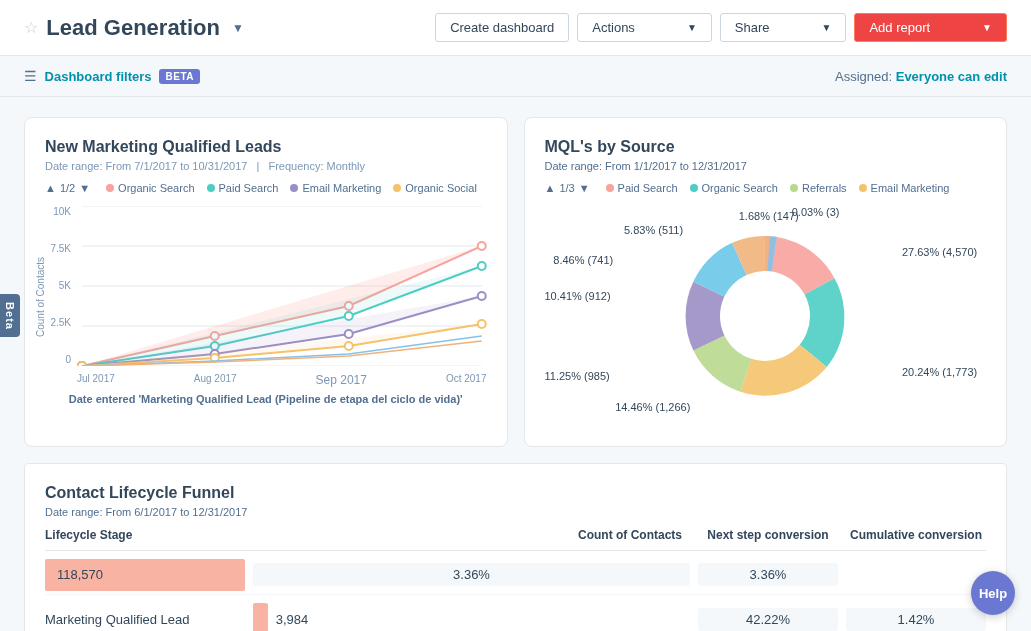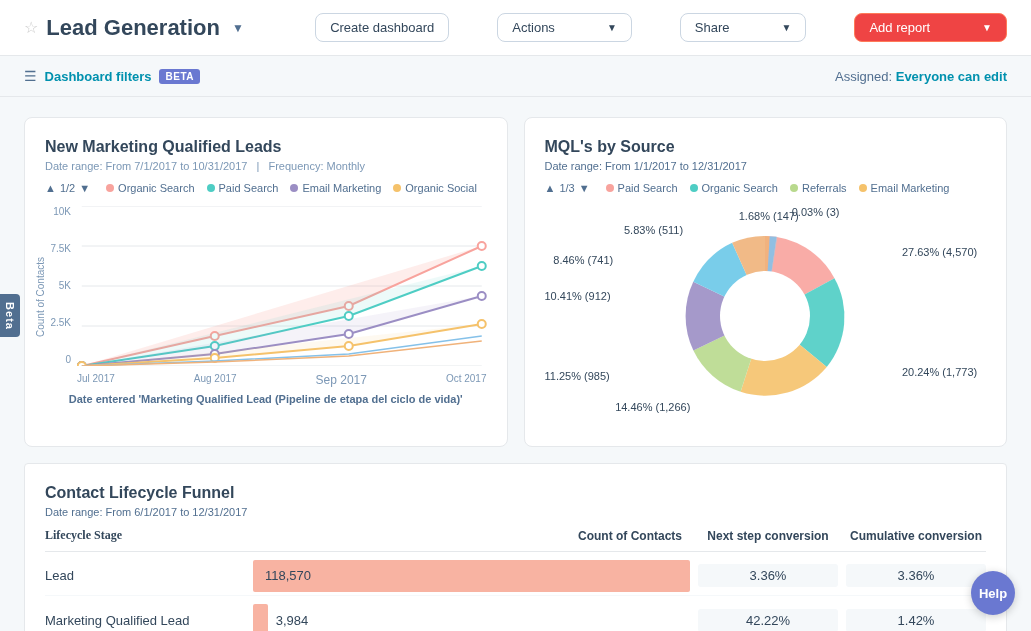--- a/index.html
+++ b/index.html
@@ -5,21 +5,21 @@
     * { box-sizing: border-box; margin: 0; padding: 0; }
     body { font-family: -apple-system, BlinkMacSystemFont, 'Segoe UI', sans-serif; background: #f5f8fa; font-size: 13px; color: #33475b; }
 
     
     .header { background: #fff; border-bottom: 1px solid #e5e8eb; padding: 0 24px; display: flex; align-items: center; justify-content: space-between; height: 56px; }
     .header-left { display: flex; align-items: center; gap: 8px; }
     .star-icon { color: #ccc; font-size: 16px; cursor: pointer; }
     .page-title { font-size: 22px; font-weight: 700; color: #33475b; }
     .chevron-down { color: #516f90; font-size: 12px; margin-left: 4px; }
     .header-right { display: flex; gap: 8px; align-items: center; }
-    .btn { padding: 6px 14px; border-radius: 8px; font-size: 13px; cursor: pointer; border: 1px solid; font-weight: 500; margin-left: 40px; }
+    .btn { padding: 6px 14px; border-radius: 3px; font-size: 13px; cursor: pointer; border: 1px solid; font-weight: 500; }
     .btn-outline { background: #fff; border-color: #cbd6e2; color: #33475b; }
     .btn-primary { background: #ef4444; border-color: #ff7a59; color: #fff; }
     .btn-share { background: #fff; border-color: #cbd6e2; color: #33475b; }
 
     
     .filters-bar { background: #f5f8fa; padding: 12px 24px; display: flex; align-items: center; justify-content: space-between; border-bottom: 1px solid #e5e8eb; }
     .filters-left { display: flex; align-items: center; gap: 8px; }
     .filter-icon { color: #516f90; font-size: 14px; }
     .filters-label { color: #0091ae; font-weight: 600; font-size: 13px; }
     .beta-badge { background: #6a78d1; color: #fff; font-size: 10px; font-weight: 700; padding: 2px 6px; border-radius: 3px; letter-spacing: 0.5px; }
@@ -256,28 +256,27 @@
         </div>
       </div>
     </div>
   </div>
 
   <div class="funnel-card">
     <div class="card-title">Contact Lifecycle Funnel</div>
     <div class="card-date">Date range: From 6/1/2017 to 12/31/2017</div>
 
     <div style="display:grid; grid-template-columns: 200px 1fr 140px 140px; gap:8px; padding-bottom:8px; border-bottom:1px solid #e5e8eb; margin-bottom:4px; align-items:end;">
-      <span style="font-size:12px; font-weight:700; color:#33475b;font-family:Liberation Serif, serif;">Lifecycle Stage</span>
+      <span style="font-size:12px; font-weight:700; color:#33475b;">Lifecycle Stage</span>
       <span style="font-size:12px; font-weight:700; color:#33475b; text-align:right; padding-right:8px;">Count of Contacts</span>
       <span style="font-size:12px; font-weight:700; color:#33475b; text-align:center;">Next step conversion</span>
       <span style="font-size:12px; font-weight:700; color:#33475b; text-align:center;">Cumulative conversion</span>
     </div>
 
     <div style="display:grid; grid-template-columns: 200px 1fr 140px 140px; gap:8px; align-items:center; padding:8px 0; border-bottom:1px solid #f5f8fa;">
-      <span style="font-size:13px; color:#33475b;">Lead</span>
       <div style="position:relative; height:16px; display:flex; align-items:center;">
         <div style="width:100%; height:32px; background:#f8b3a2; border-radius:2px; display:flex; align-items:center; padding-left:12px;">
           <span style="font-size:13px; font-weight:500; color:#33475b;">118,570</span>
         </div>
       </div>
       <div style="background:#f5f8fa; border-radius:3px; padding:4px 8px; text-align:center; font-size:13px; font-weight:500;">3.36%</div>
       <div style="background:#f5f8fa; border-radius:3px; padding:4px 8px; text-align:center; font-size:13px; font-weight:500;">3.36%</div>
     </div>
 
     <div style="display:grid; grid-template-columns: 200px 1fr 140px 140px; gap:8px; align-items:center; padding:8px 0;">

